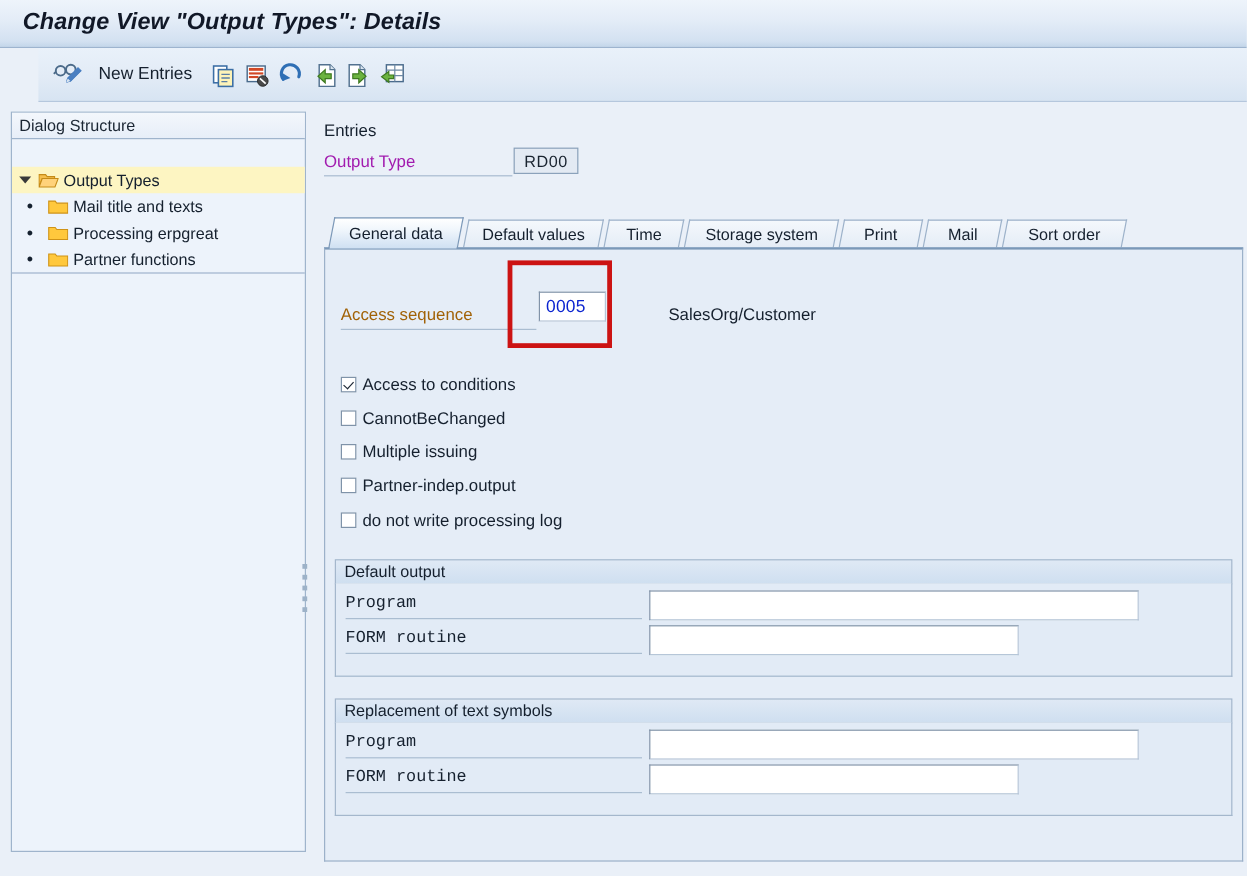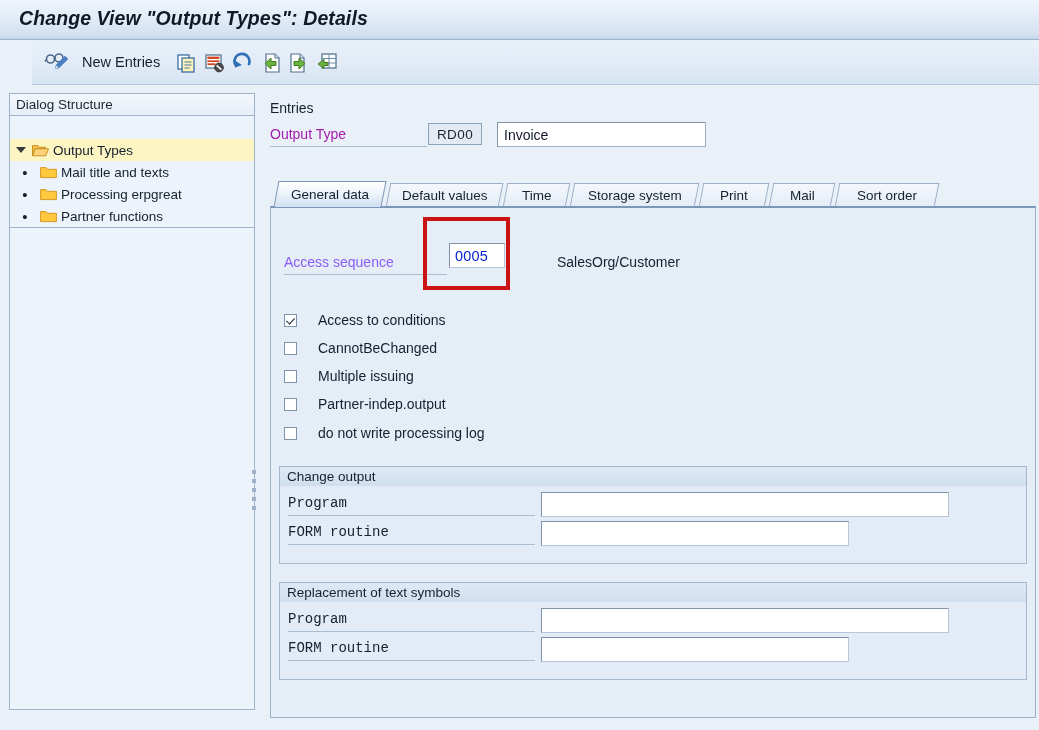--- a/index.html
+++ b/index.html
@@ -170,21 +170,21 @@
   .tabpanel {
     position: absolute; left: 4px; top: 113px;
     width: 766px; height: 512px;
     background: #e5edf7;
     border: 1px solid #9cb1c9;
     border-top: 2px solid #7b98b8;
     box-sizing: border-box;
   }
 
   
-  .acc-label { position: absolute; left: 13px; top: 46px; font-size: 14px; color: #8b5cf6; }
+  .acc-label { position: absolute; left: 13px; top: 46px; font-size: 14px; color: #a16207; }
   .acc-underline { position: absolute; left: 13px; top: 66px; width: 163px; height: 1px; background: #aabdd1; }
   .acc-redbox {
     position: absolute; left: 152px; top: 9px;
     width: 87px; height: 73px;
     border: 4px solid #cc1313;
     box-sizing: border-box;
   }
   .acc-input {
     position: absolute; left: 178px; top: 35px;
     width: 56px; height: 25px;
@@ -194,21 +194,21 @@
     border-left: 1px solid #8193a9;
     box-sizing: border-box;
     font-size: 14.5px; color: #0b24d0;
     display: flex; align-items: center;
     padding-left: 5px;
     letter-spacing: 0.2px;
   }
   .acc-text { position: absolute; left: 286px; top: 46px; font-size: 14px; color: #15202e; }
 
   
-  .cbrow { position: absolute; left: 13px; height: 20px; display: flex; align-items: center; gap: 16px; }
+  .cbrow { position: absolute; left: 13px; height: 20px; display: flex; align-items: center; }
   .cbbox {
     width: 13px; height: 13px;
     background: #ffffff;
     border: 1px solid #7f93a9;
     box-sizing: border-box;
     margin-right: 5px;
     position: relative;
     flex: 0 0 auto;
   }
   .cbbox.checked::after {
@@ -410,21 +410,20 @@
       <i></i>
   </div>
 
   <div class="content">
 
     <div class="billing-label">Entries</div>
 
     <div class="ot-label">Output Type</div>
     <div class="ot-underline"></div>
     <div class="ot-key">RD00</div>
-    <div class="ot-desc">Invoice</div>
 
     <div class="watermark">www.erpgreat.com</div>
 
     <div class="tabstrip">
       <div class="tab active" style="left:6px;  width:108px;">
           <span>General data</span>
         </div>
       <div class="tab" style="left:118px; width:113px;">
           <span>Default values</span>
         </div>
@@ -469,21 +468,21 @@
         <span class="cbbox"></span>
         <span class="cblabel">Partner-indep.output</span>
       </div>
       <div class="cbrow" style="top:215px;">
         <span class="cbbox"></span>
         <span class="cblabel">do not write processing log</span>
       </div>
 
       <div class="gbox" style="top:258px; height:99px;">
         <div class="gbox-head">
-          <span>Change output</span>
+          <span>Default output</span>
         </div>
         <div class="gbox-body">
           <div class="grow-label" style="left:8px; top:9px;">Program</div>
           <div class="grow-underline" style="left:8px; top:29px; width:247px;"></div>
           <div class="gfield" style="left:261px; top:6px; width:408px; height:25px;"></div>
 
           <div class="grow-label" style="left:8px; top:38px;">FORM routine</div>
           <div class="grow-underline" style="left:8px; top:58px; width:247px;"></div>
           <div class="gfield" style="left:261px; top:35px; width:308px; height:25px;"></div>
         </div>

